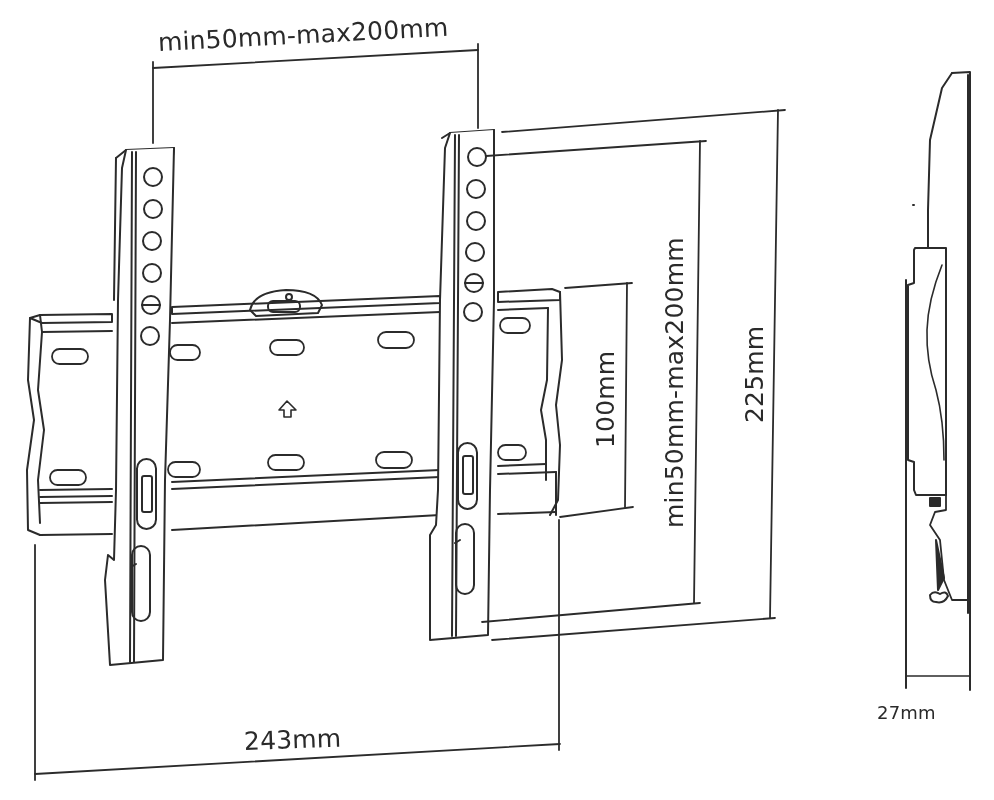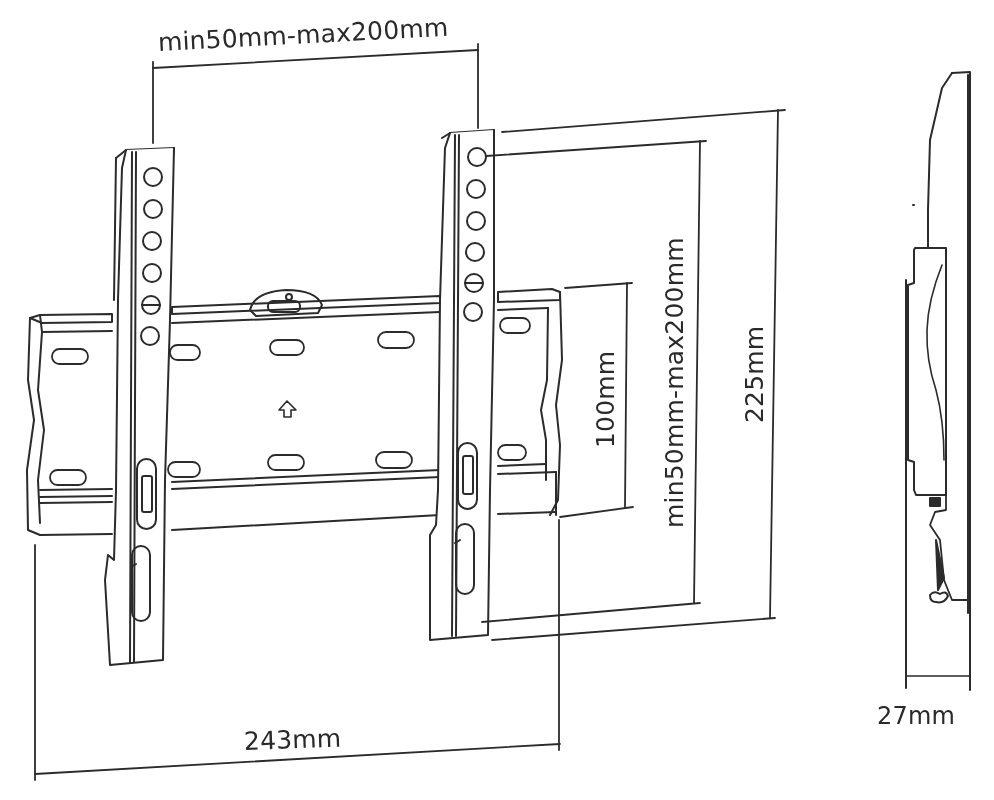--- a/index.html
+++ b/index.html
@@ -156,14 +156,14 @@
   <div class="lbl" style="left:158px;top:30px;transform:rotate(-3deg);transform-origin:0 50%;">min50mm-max200mm</div>
 
   <div class="lbl vert" style="left:593px;top:448px;">100mm</div>
 
   <div class="lbl vert" style="left:662px;top:528px;">min50mm-max200mm</div>
 
   <div class="lbl vert" style="left:742px;top:423px;">225mm</div>
 
   <div class="lbl" style="left:244px;top:729px;transform:rotate(-2deg);transform-origin:0 50%;">243mm</div>
 
-  <div class="lbl" style="left:877px;top:704px;font-size:24px;">27mm</div>
+  <div class="lbl" style="left:877px;top:704px;font-size:18px;">27mm</div>
 </div>
 
 </body></html>

